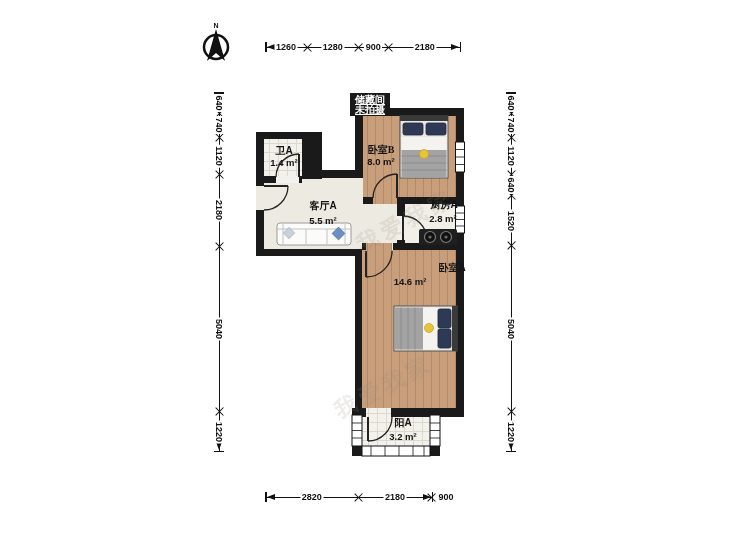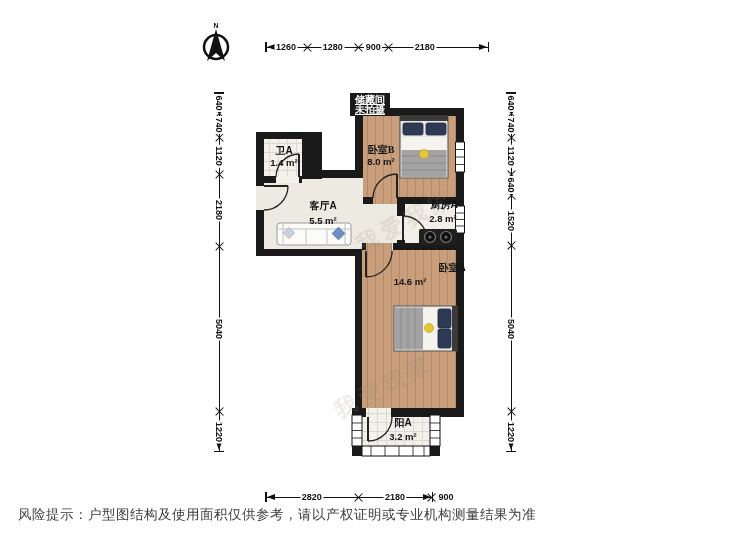--- a/index.html
+++ b/index.html
@@ -198,21 +198,21 @@
   <div class="room-area" style="left:323px;top:221px;">5.5 m²</div>
   <div class="room-label" style="left:381px;top:150px;font-family:Liberation Serif, serif;">卧室B</div>
   <div class="room-area" style="left:381px;top:162px;">8.0 m²</div>
   <div class="room-label" style="left:444px;top:205px;">厨房A</div>
   <div class="room-area" style="left:443px;top:219px;">2.8 m²</div>
   <div class="room-label" style="left:410px;top:268px;margin-left:42px;">卧室A</div>
   <div class="room-area" style="left:410px;top:282px;">14.6 m²</div>
   <div class="room-label" style="left:403px;top:423px;">阳A</div>
   <div class="room-area" style="left:403px;top:437px;">3.2 m²</div>
 
-  <div class="dim" style="left:265px;top:40px;width:224px;height:14px;">
+  <div class="dim" style="left:265px;top:40px;width:196px;height:14px;">
       <div class="dim-base-h"></div>
       <div class="dim-tick" style="left: 36.5px; top: calc(50% - 5.5px);"></div>
       <div class="dim-tick" style="left: 87.8333px; top: calc(50% - 5.5px);"></div>
       <div class="dim-tick" style="left: 117.833px; top: calc(50% - 5.5px);"></div>
       <div class="dim-endbar-h" style="left: 0px;"></div>
       <div class="dim-endbar-h" style="right: 0px;"></div>
       <div class="arr arr-left"></div>
       <div class="arr arr-right"></div>
       <div class="dim-label" style="left: 21px; top: 50%;">1260</div>
       <div class="dim-label" style="left: 67.6667px; top: 50%;">1280</div>
@@ -263,14 +263,13 @@
       <div class="arr arr-down"></div>
       <div class="dim-label dim-label-v" style="top: 10.5495px; left: 50%;">640</div>
       <div class="dim-label dim-label-v" style="top: 33.2967px; left: 50%;">740</div>
       <div class="dim-label dim-label-v" style="top: 63.956px; left: 50%;">1120</div>
       <div class="dim-label dim-label-v" style="top: 92.967px; left: 50%;">640</div>
       <div class="dim-label dim-label-v" style="top: 128.571px; left: 50%;">1520</div>
       <div class="dim-label dim-label-v" style="top: 236.703px; left: 50%;">5040</div>
       <div class="dim-label dim-label-v" style="top: 339.89px; left: 50%;">1220</div>
     </div>
 
-  <div class="footer">风险提示：户型图结构及使用面积仅供参考，请以产权证明或专业机构测量结果为准</div>
 </div>
 
 </body></html>

